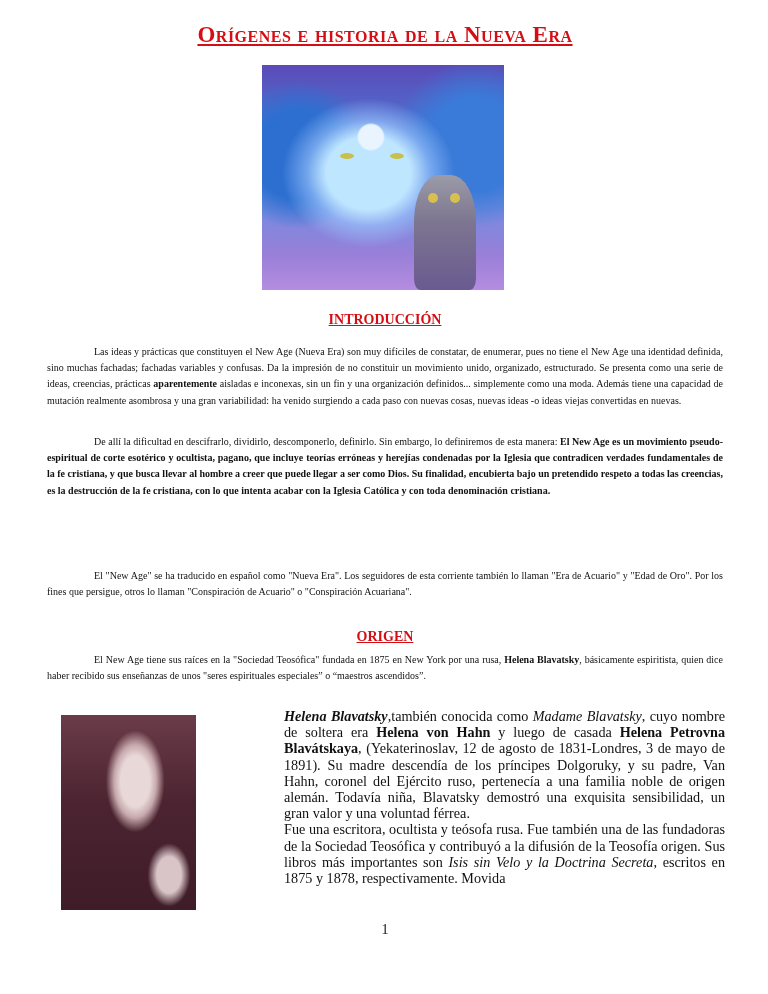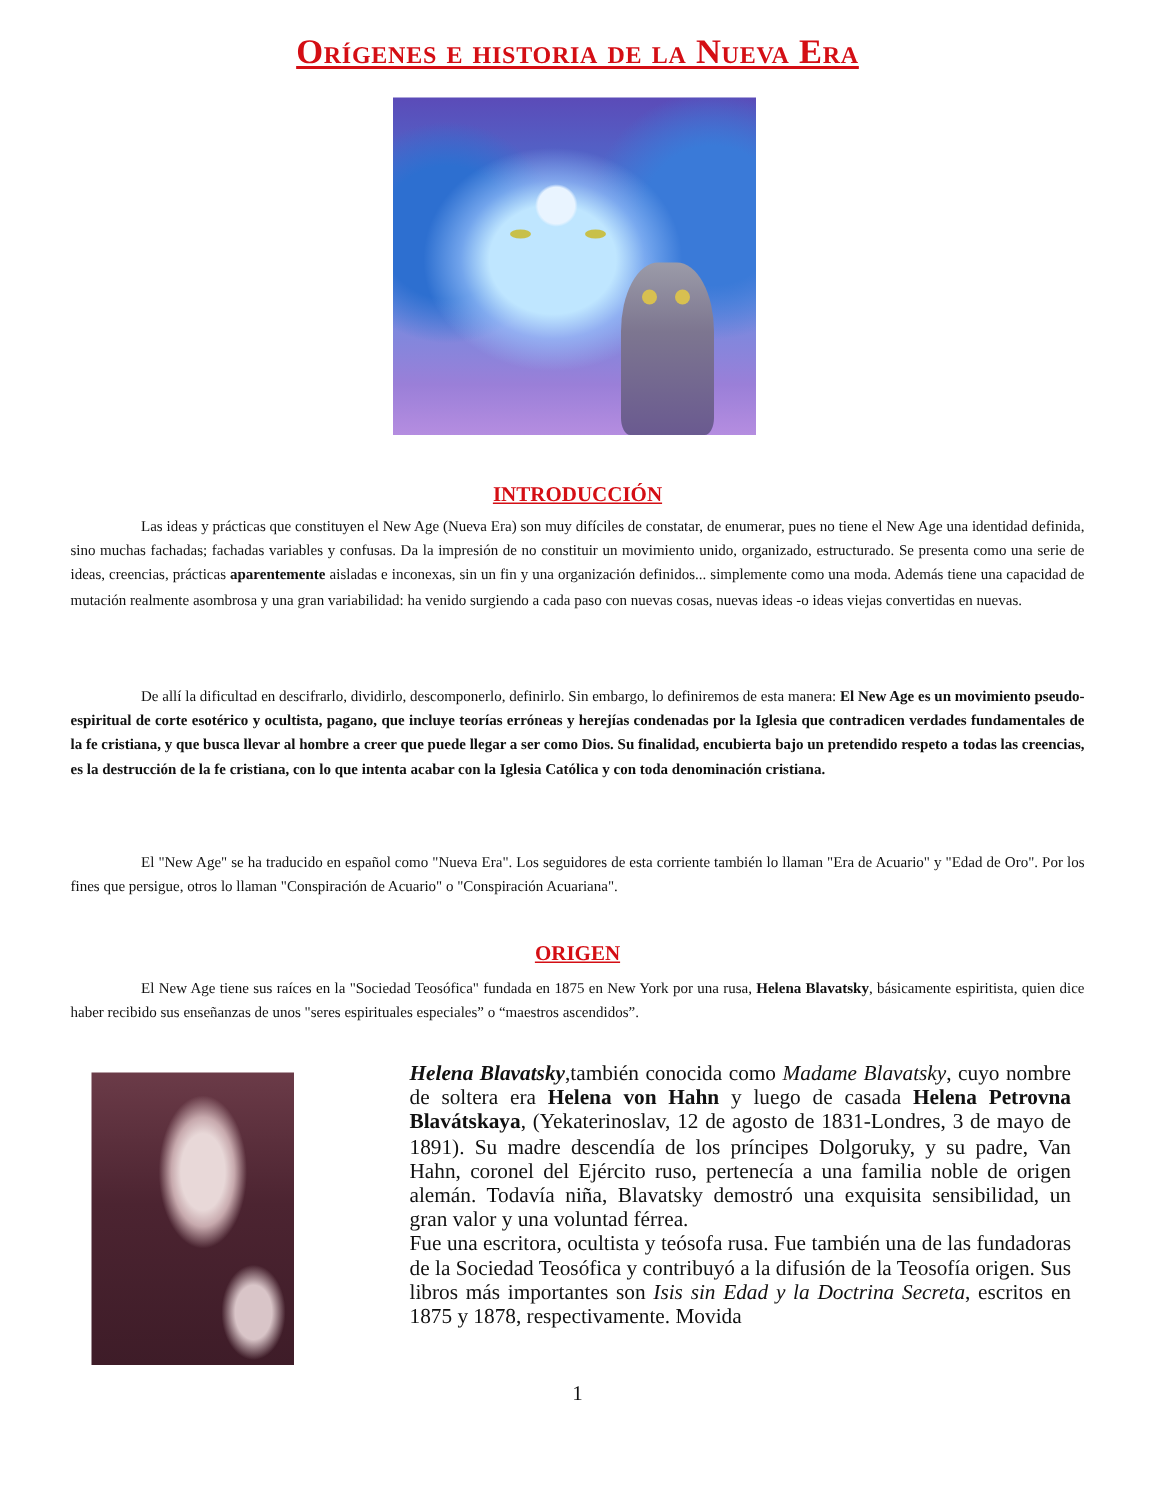--- a/index.html
+++ b/index.html
@@ -27,58 +27,58 @@
   .h2 { position: absolute; left: 0; width: 676px; text-align: center; color: #d40e14;
         font-weight: bold; font-size: 14px; text-decoration: underline; }
   p { margin: 0; font-size: 10px; line-height: 16.2px; text-align: justify; }
   .ind { text-indent: 47px; }
   .block { position: absolute; left: 0; width: 676px; }
   .photo { position: absolute; left: 14px; top: 715px; width: 135px; height: 195px;
            background:
              radial-gradient(ellipse at 55% 34%, #e8d8d8 0 14%, #c7a9ad 20%, transparent 28%),
              radial-gradient(ellipse at 80% 82%, #d9c5c8 0 8%, transparent 14%),
              linear-gradient(180deg, #6b3b48 0%, #4c2431 45%, #3e1c28 100%); }
-  .bio { position: absolute; left: 226px; top: 708px; width: 441px; }
+  .bio { position: absolute; left: 237px; top: 708px; width: 441px; }
   .bio p { font-size: 14.2px; line-height: 16.2px; }
   .pagenum { position: absolute; left: 0; top: 922px; width: 676px; text-align: center; font-size: 14px; }
 </style>
 </head>
 <body>
 
 <div class="page">
 
   <div class="title">Orígenes e historia de la Nueva Era</div>
 
   <div class="hero">
     <span class="eye" style="left:78px"></span>
     <span class="eye" style="left:128px"></span>
     <span class="owl"></span>
   </div>
 
-  <div class="h2" style="top:323px">INTRODUCCIÓN</div>
+  <div class="h2" style="top:312px">INTRODUCCIÓN</div>
 
   <div class="block" style="top:344px">
     <p class="ind"><span>Las ideas y prácticas que constituyen el New Age (Nueva Era) son muy difíciles de constatar, de enumerar, pues no tiene el New Age una identidad definida, sino muchas fachadas; fachadas variables y confusas. Da la impresión de no constituir un movimiento unido, organizado, estructurado. Se presenta como una serie de ideas, creencias, prácticas </span><b>aparentemente</b><span> aisladas e inconexas, sin un fin y una organización definidos... simplemente como una moda. Además tiene una capacidad de mutación realmente asombrosa y una gran variabilidad: ha venido surgiendo a cada paso con nuevas cosas, nuevas ideas -o ideas viejas convertidas en nuevas.</span></p>
   </div>
 
-  <div class="block" style="top:457px">
+  <div class="block" style="top:434px">
     <p class="ind"><span>De allí la dificultad en descifrarlo, dividirlo, descomponerlo, definirlo. Sin embargo, lo definiremos de esta manera: </span><b>El New Age es un movimiento pseudo-espiritual de corte esotérico y ocultista, pagano, que incluye teorías erróneas y herejías condenadas por la Iglesia que contradicen verdades fundamentales de la fe cristiana, y que busca llevar al hombre a creer que puede llegar a ser como Dios. Su finalidad, encubierta bajo un pretendido respeto a todas las creencias, es la destrucción de la fe cristiana, con lo que intenta acabar con la Iglesia Católica y con toda denominación cristiana.</b></p>
   </div>
 
   <div class="block" style="top:568px">
     <p class="ind">El "New Age" se ha traducido en español como "Nueva Era". Los seguidores de esta corriente también lo llaman "Era de Acuario" y "Edad de Oro". Por los fines que persigue, otros lo llaman "Conspiración de Acuario" o "Conspiración Acuariana".</p>
   </div>
 
   <div class="h2" style="top:629px">ORIGEN</div>
 
   <div class="block" style="top:652px">
     <p class="ind"><span>El New Age tiene sus raíces en la "Sociedad Teosófica" fundada en 1875 en New York por una rusa, </span><b>Helena Blavatsky</b><span>, básicamente espiritista, quien dice haber recibido sus enseñanzas de unos "seres espirituales especiales” o “maestros ascendidos”.</span></p>
   </div>
 
   <div class="photo"></div>
 
   <div class="bio">
     <p><b><i>Helena Blavatsky</i></b><span>,también conocida como </span><i>Madame Blavatsky</i><span>, cuyo nombre de soltera era </span><b>Helena von Hahn</b><span> y luego de casada </span><b>Helena Petrovna Blavátskaya</b><span>,  (Yekaterinoslav, 12 de agosto de 1831-Londres, 3 de mayo de 1891). Su madre descendía de los príncipes Dolgoruky, y su padre, Van Hahn, coronel del Ejército ruso, pertenecía a una familia noble de origen alemán. Todavía niña, Blavatsky demostró una exquisita sensibilidad, un gran valor y una voluntad férrea.</span></p>
-    <p><span>Fue una escritora, ocultista y teósofa rusa. Fue también una de las fundadoras de la Sociedad Teosófica y contribuyó a la difusión de la Teosofía origen. Sus libros más importantes son </span><i>Isis sin Edad y la Doctrina Secreta</i><span>, escritos  en 1875 y 1878,  respectivamente. Movida</span></p>
+    <p><span>Fue una escritora, ocultista y teósofa rusa. Fue también una de las fundadoras de la Sociedad Teosófica y contribuyó a la difusión de la Teosofía origen. Sus libros más importantes son </span><i>Isis sin Velo y la Doctrina Secreta</i><span>, escritos  en 1875 y 1878,  respectivamente. Movida</span></p>
   </div>
 
   <div class="pagenum">1</div>
 </div>
 
 </body></html>

